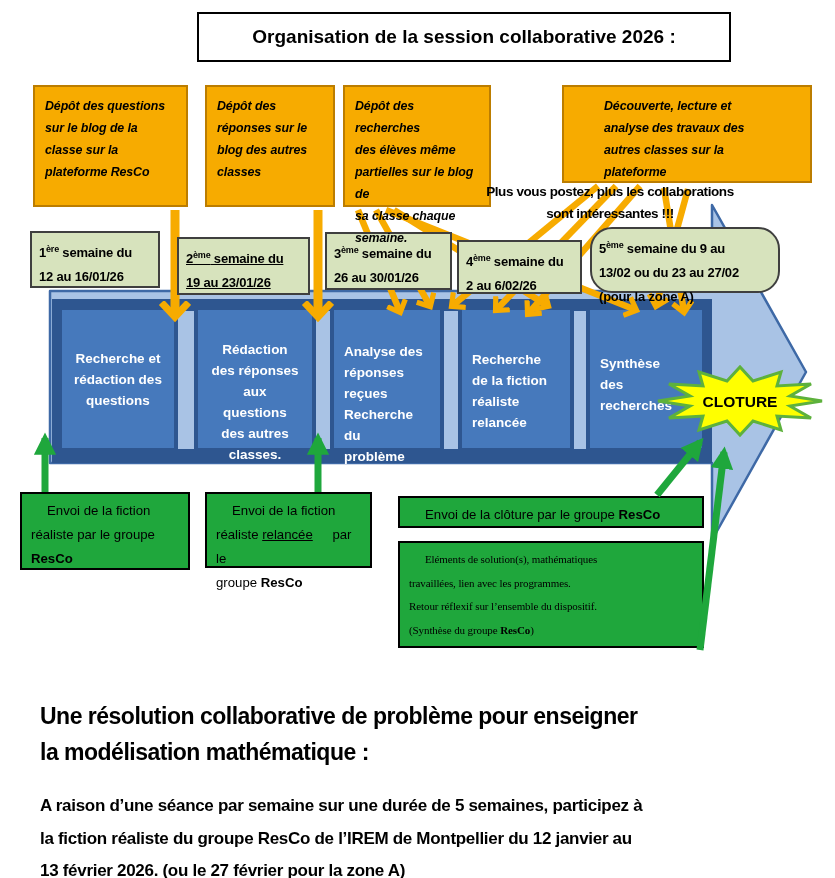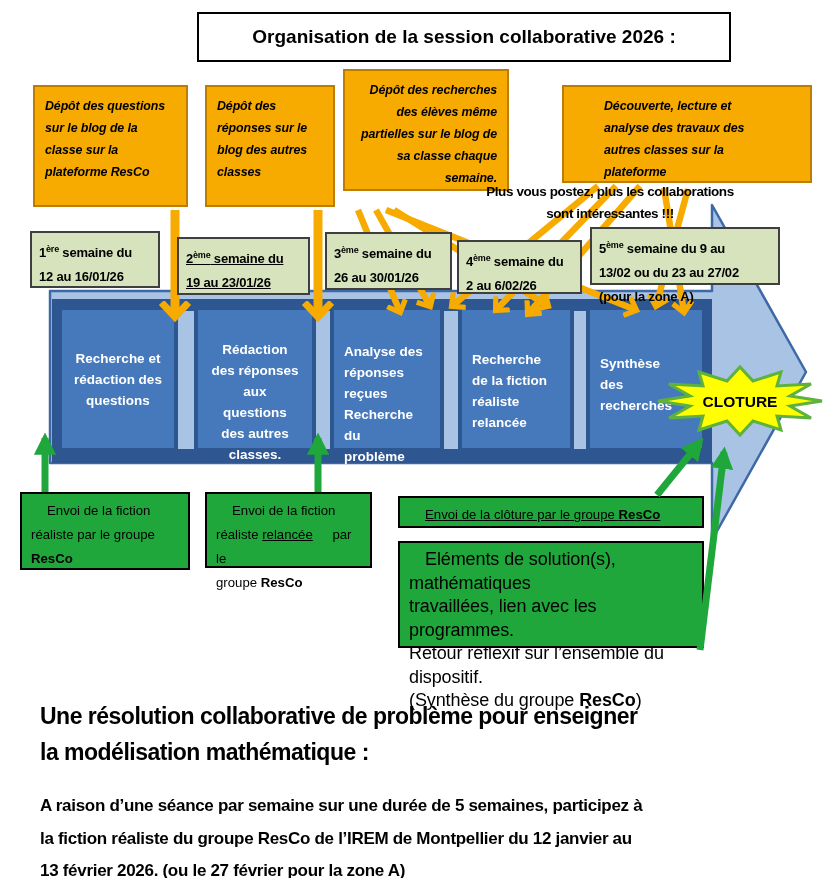--- a/index.html
+++ b/index.html
@@ -24,21 +24,21 @@
 
   .phase{background:#4679BC;border:4px solid #2E5690;color:#fff;font-weight:bold;font-size:13.5px;
     line-height:21px;white-space:pre-line;z-index:2;box-sizing:border-box;padding:0 10px;top:306px;height:146px;}
   .phase.center{display:flex;align-items:center;justify-content:center;text-align:center;}
   .phase.topc{text-align:center;padding-top:8px;}
   .phase.topl{text-align:left;padding-top:18px;}
 
   .green-note{background:#1FA73C;border:2px solid #000;color:#000;font-size:13.2px;line-height:24px;
     padding:5px 9px;z-index:6;box-sizing:border-box;}
   .green-note .pl{white-space:pre-line;margin-left:16px;}
-  .green-note.small{font-size:18px;line-height:23.5px;letter-spacing:-0.1px;}
+  .green-note.small{font-size:11px;line-height:23.5px;letter-spacing:-0.1px;font-family:Liberation Serif, serif;}
 
   .footer-heading{left:40px;top:698px;width:760px;font-weight:bold;font-size:23px;line-height:36px;letter-spacing:-0.5px;}
   .footer-para{left:40px;top:790px;width:780px;font-weight:bold;font-size:17px;line-height:32.5px;letter-spacing:-0.3px;}
 </style>
 </head>
 <body>
 
 <div id="canvas">
 
   <svg class="layer" width="835" height="660" viewBox="0 0 835 660" style="z-index:1">
@@ -107,39 +107,39 @@
     <div class="wrest">19 au 23/01/26</div>
   </div>
   <div class="abs week" style="left:325px;top:232px;width:127px;height:58px;">
     <span><span>3</span><sup>ème</sup><span> semaine du</span></span>
     <div class="wrest">26 au 30/01/26</div>
   </div>
   <div class="abs week" style="left:457px;top:240px;width:125px;height:54px;">
     <span><span>4</span><sup>ème</sup><span> semaine du</span></span>
     <div class="wrest">2 au 6/02/26</div>
   </div>
-  <div class="abs week" style="left:590px;top:227px;width:190px;height:58px;">
+  <div class="abs week" style="left:590px;top:227px;width:190px;height:66px;border-radius:22px;">
     <span><span>5</span><sup>ème</sup><span> semaine du 9 au</span></span>
     <div class="wrest">13/02 ou du 23 au 27/02
 (pour la zone A)</div>
   </div>
 
   <div class="abs title-box">
     <span>Organisation de la session collaborative 2026 :</span>
   </div>
 
   <div class="abs orange-note" style="left:205px;top:85px;width:130px;height:122px;">Dépôt des
 réponses sur le
 blog des autres
 classes</div>
   <div class="abs orange-note" style="left:33px;top:85px;width:155px;height:122px;">Dépôt des questions
 sur le blog de la
 classe sur la
 plateforme ResCo</div>
-  <div class="abs orange-note" style="left:343px;top:69px;width:166px;height:122px;text-align:right;">Dépôt des recherches
+  <div class="abs orange-note" style="left:343px;top:85px;width:148px;height:122px;">Dépôt des recherches
 des élèves même
 partielles sur le blog de
 sa classe chaque
 semaine.</div>
   <div class="abs orange-note" style="left:562px;top:85px;width:250px;height:98px;padding-left:40px;">Découverte, lecture et
 analyse des travaux des
 autres classes sur la
 plateforme</div>
 
   <div class="abs motto">
@@ -150,21 +150,21 @@
   <div class="abs green-note" style="left:20px;top:492px;width:170px;height:78px;">
     <span class="pl">Envoi de la fiction
 réaliste par le groupe
 </span><b>ResCo</b>
   </div>
   <div class="abs green-note" style="left:205px;top:492px;width:167px;height:76px;">
     <span class="pl">Envoi de la fiction
 réaliste </span><u>relancée</u><span class="pl"> par le
 groupe </span><b>ResCo</b>
   </div>
-  <div class="abs green-note" style="left:398px;top:496px;width:306px;height:32px;text-decoration:underline;">
+  <div class="abs green-note" style="left:398px;top:496px;width:306px;height:32px;">
     <span class="pl">Envoi de la clôture par le groupe </span><b>ResCo</b>
   </div>
   <div class="abs green-note small" style="left:398px;top:541px;width:306px;height:107px;">
     <span class="pl">Eléments de solution(s), mathématiques
 travaillées, lien avec les programmes.
 Retour réflexif sur l’ensemble du dispositif.
 (Synthèse du groupe </span><b>ResCo</b><span>)</span>
   </div>
 
   <svg class="layer" width="835" height="660" viewBox="0 0 835 660" style="z-index:7">

